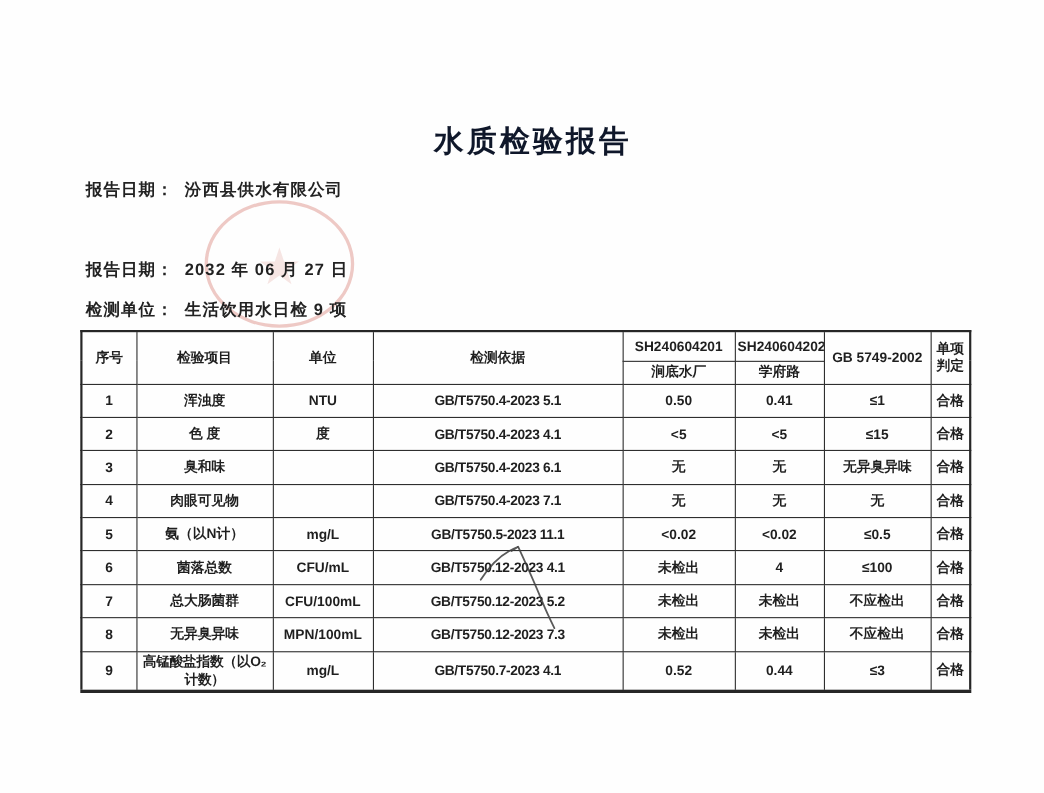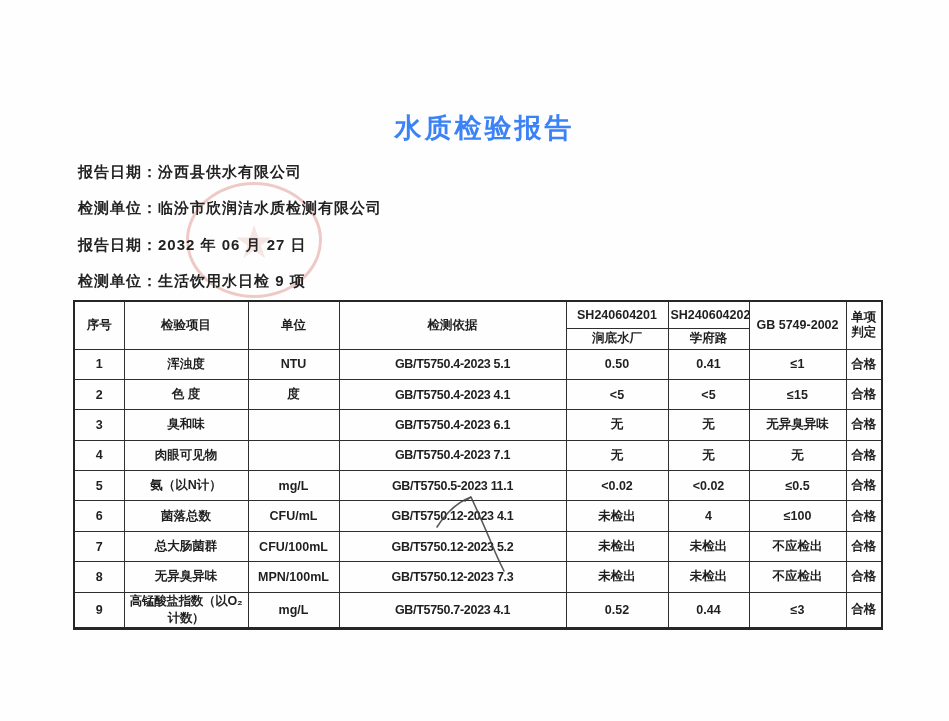--- a/index.html
+++ b/index.html
@@ -43,35 +43,35 @@
   .title {
     position: absolute;
     top: 110px;
     left: 0;
     width: 100%;
     text-align: center;
     padding-left: 20px;
     font-size: 27px;
     font-weight: bold;
     letter-spacing: 3px;
-    color: #3b82f6;
+    color: #0f172a;
     z-index: 2;
   }
 
   .field {
     position: absolute;
     left: 78px;
     font-size: 15px;
     font-weight: bold;
     letter-spacing: 1px;
     color: #222;
     z-index: 2;
     white-space: nowrap;
   }
-  .field .val { margin-left: 0; }
+  .field .val { margin-left: 10px; }
   .f0 { top: 163px; }
   .f1 { top: 199px; }
   .f2 { top: 236px; }
   .f3 { top: 272px; }
 
   table.report {
     position: absolute;
     left: 73px;
     top: 300px;
     width: 808px;
@@ -112,23 +112,20 @@
 <div class="page">
 
   <div class="seal">
     <span class="star">★</span>
   </div>
 
   <div class="title">水质检验报告</div>
 
   <div class="field f0">
     <span>报告日期：</span><span class="val">汾西县供水有限公司</span>
-  </div>
-  <div class="field f1">
-    <span>检测单位：</span><span class="val">临汾市欣润洁水质检测有限公司</span>
   </div>
   <div class="field f2">
     <span>报告日期：</span><span class="val">2032 年 06 月 27 日</span>
   </div>
   <div class="field f3">
     <span>检测单位：</span><span class="val">生活饮用水日检 9 项</span>
   </div>
 
   <table class="report">
     <colgroup>

